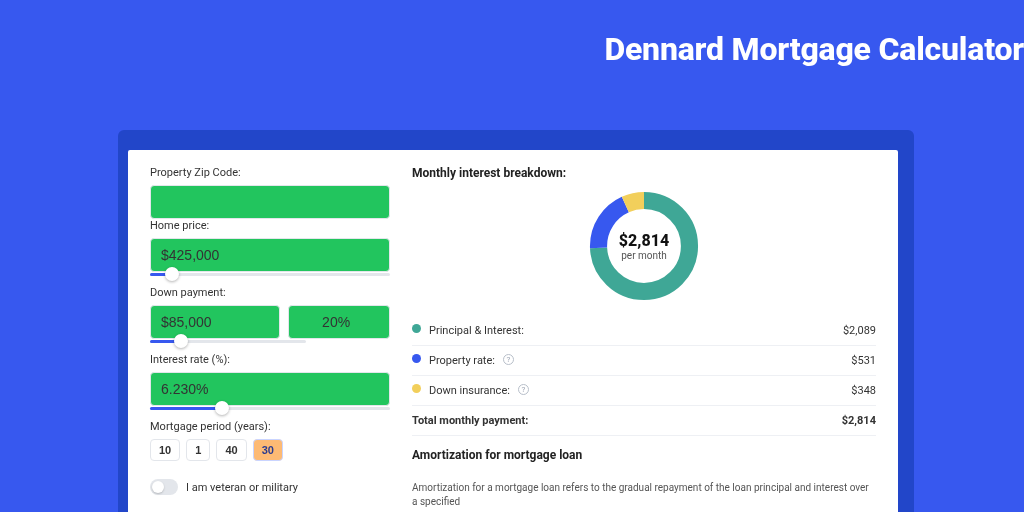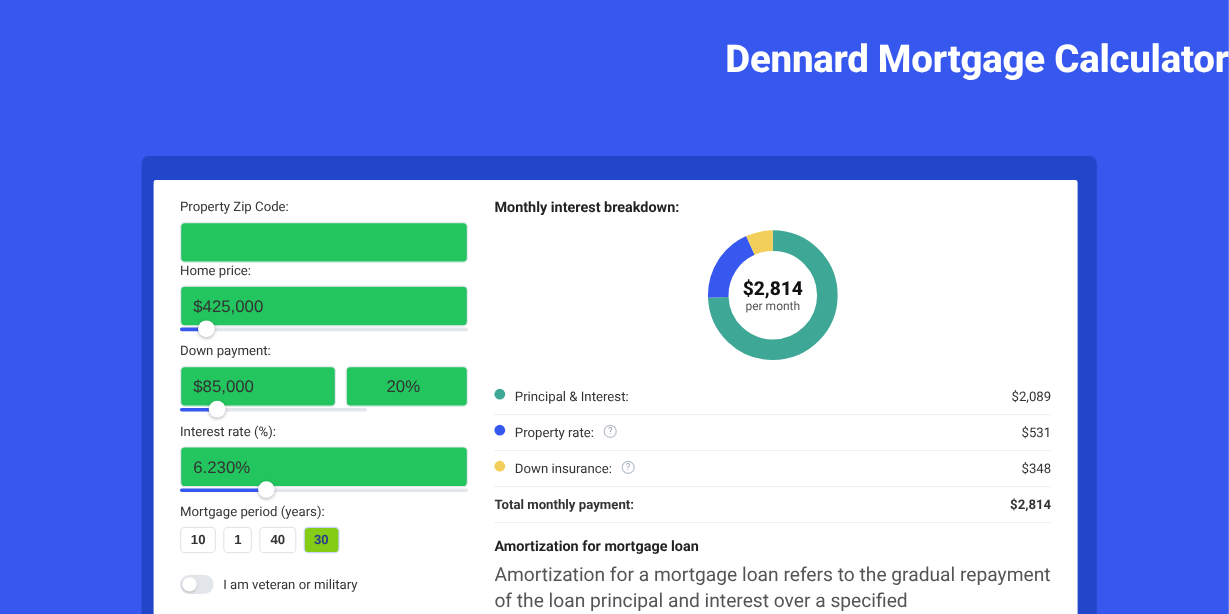--- a/index.html
+++ b/index.html
@@ -97,21 +97,21 @@
   .period-btn {
     border: 1px solid #e3e6eb;
     background: #fff;
     border-radius: 4px;
     padding: 4px 8px;
     font-size: 11px;
     font-weight: 700;
     color: #333;
     cursor: pointer;
   }
-  .period-btn.sel { background: #84cc16; border-color: #c9d4ff; color: #2a3b8f; }
+  .period-btn.sel { background: #fdba74; border-color: #c9d4ff; color: #2a3b8f; }
   .toggle-row { display: flex; align-items: center; gap: 8px; margin-top: 18px; }
   .toggle {
     width: 28px;
     height: 16px;
     background: #e3e6eb;
     border-radius: 10px;
     position: relative;
   }
   .toggle-knob {
     position: absolute;
@@ -150,21 +150,21 @@
   .dot.g { background: #3fa796; }
   .dot.b { background: #3758ef; }
   .dot.y { background: #f2cf5b; }
   .info-icon {
     width: 11px; height: 11px; border-radius: 50%;
     border: 1px solid #b8bfca;
     display: inline-flex; align-items: center; justify-content: center;
     font-size: 8px; color: #9aa2b1; line-height: 1; font-style: normal;
   }
   .amort-title { font-size: 12px; font-weight: 700; color: #222; padding-top:12px; border-top:1px solid #eef0f4;}
-  .amort-text { font-size: 16px; color: #555; margin-top: 6px; line-height: 1.4; }
+  .amort-text { font-size: 10px; color: #555; margin-top: 19px; line-height: 1.4; }
 </style>
 </head>
 <body>
 
 <h1 class="page-title">Dennard Mortgage Calculator</h1>
 
 <div class="card-shadow"></div>
 
 <div class="card">
   <div class="left-col">

